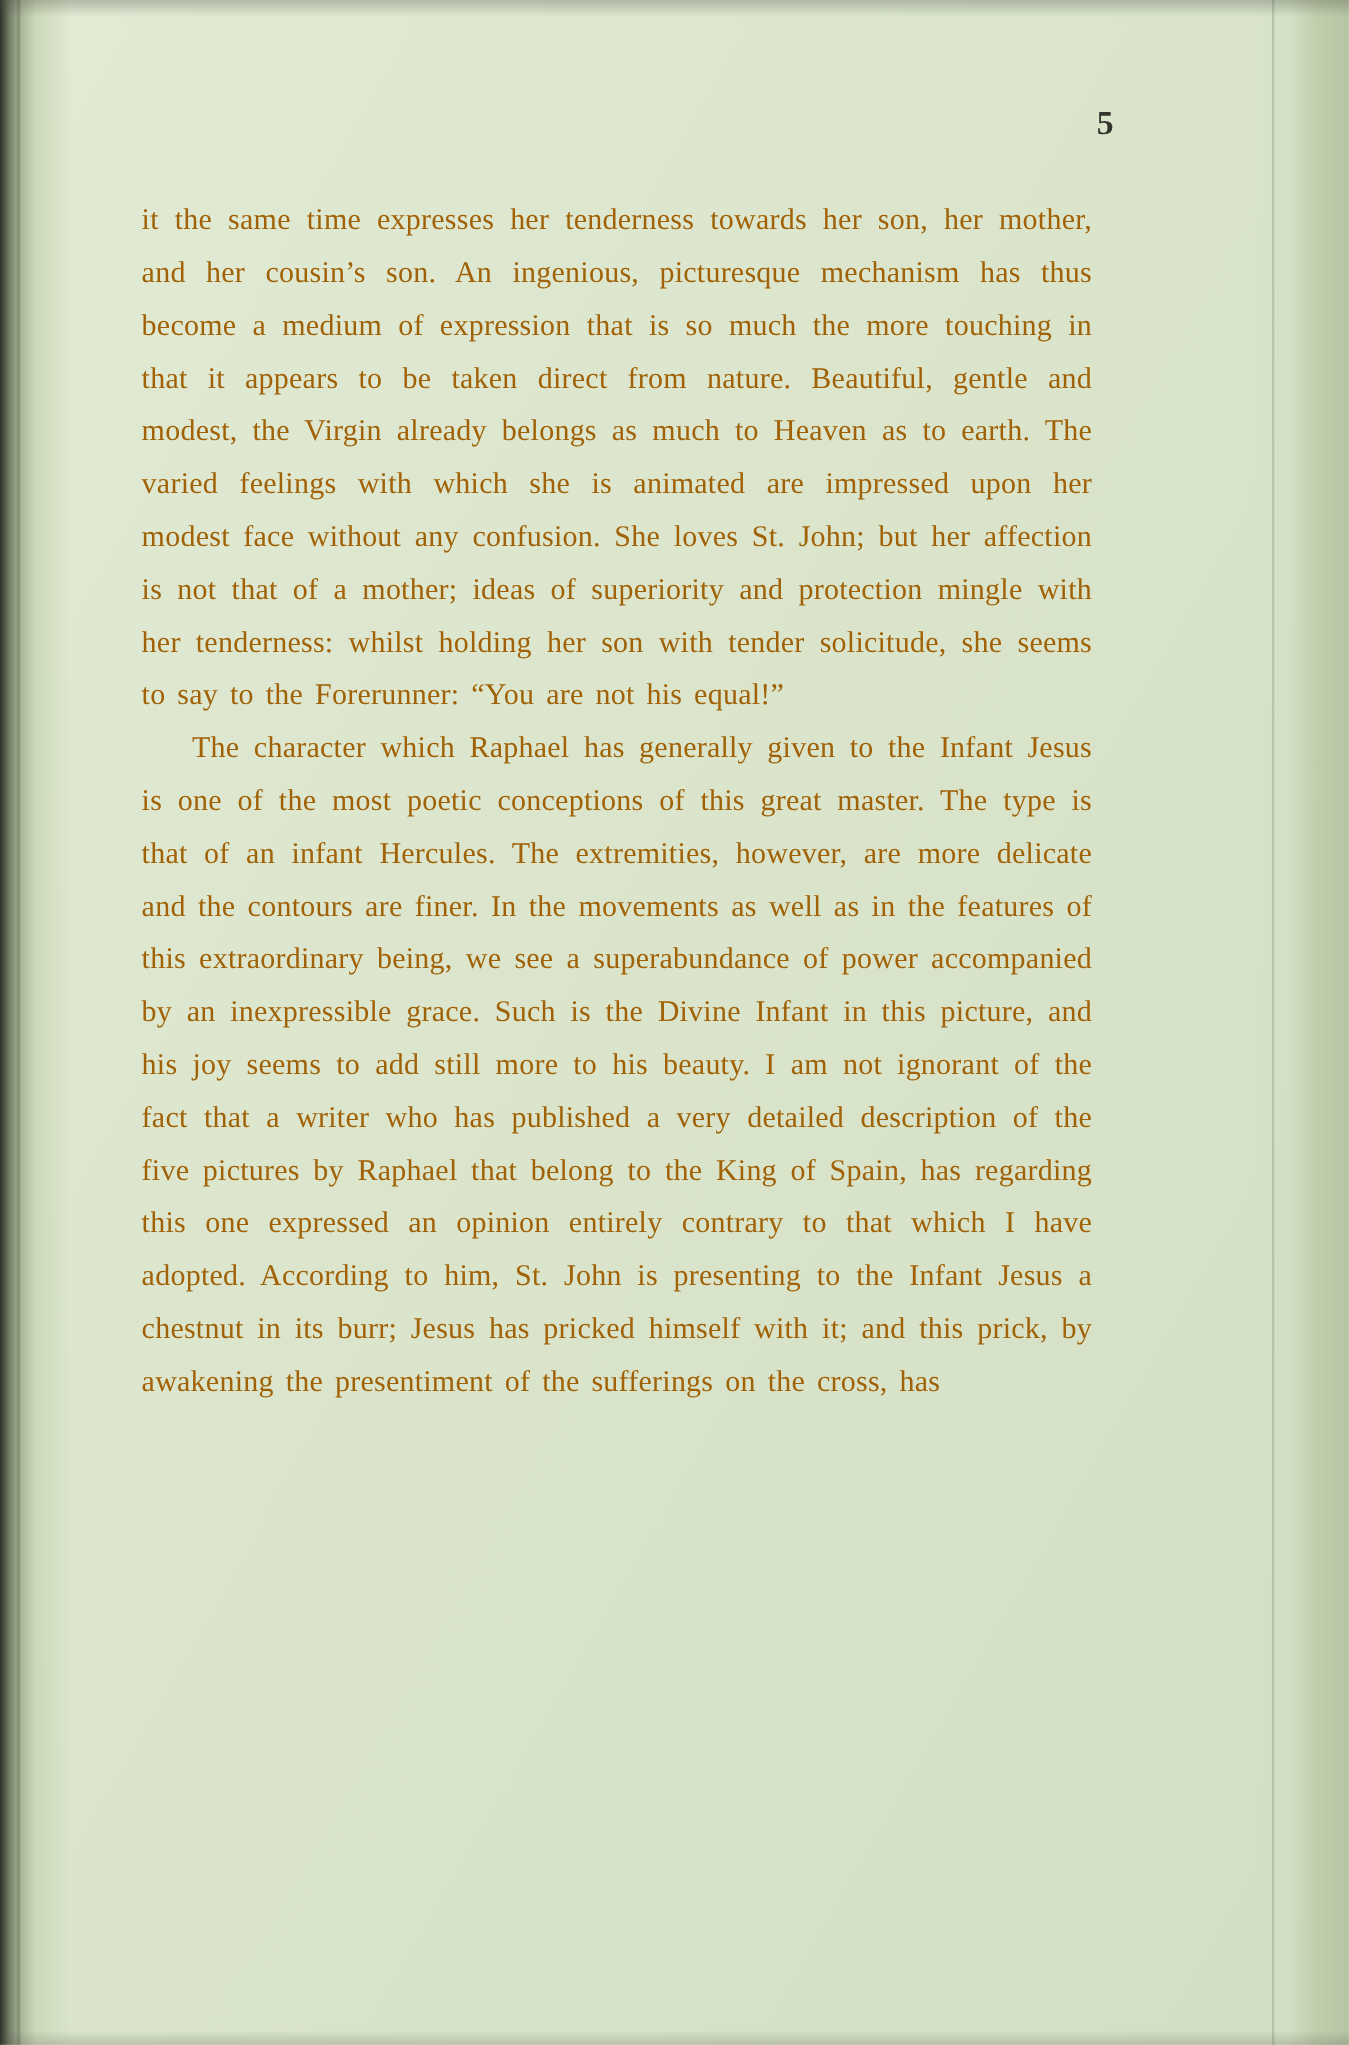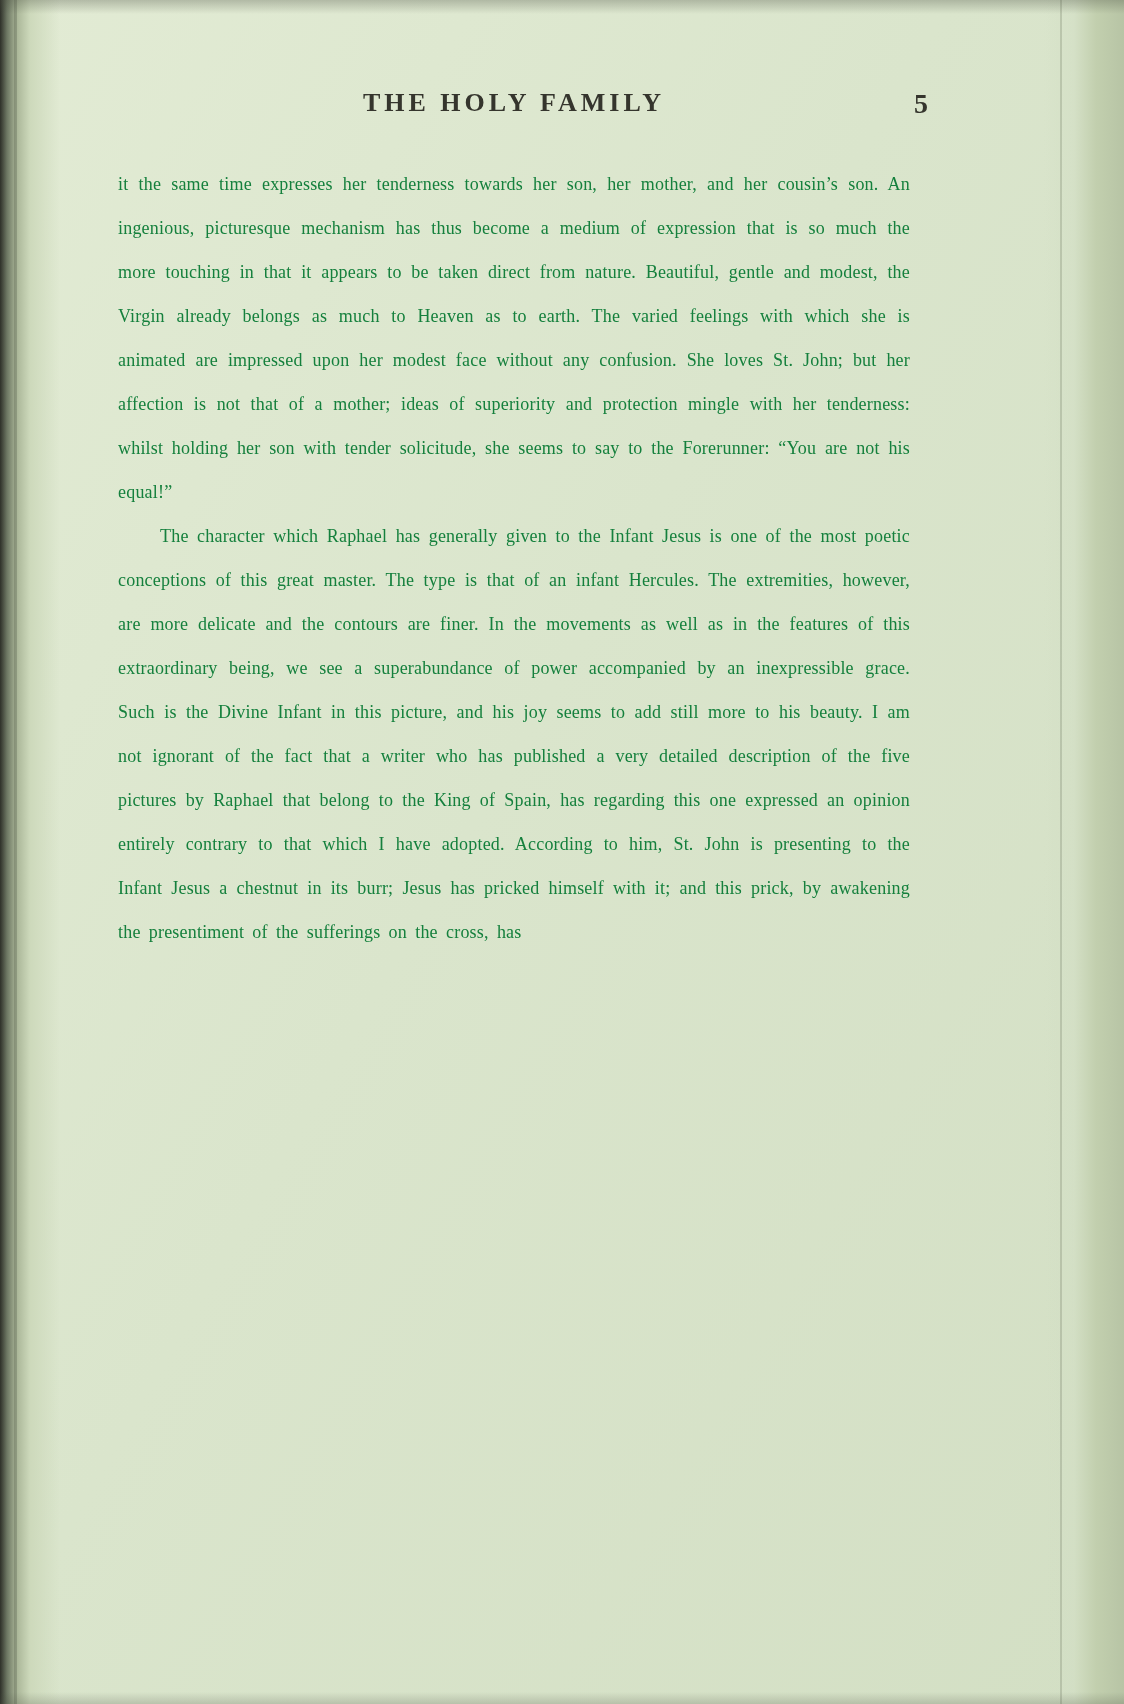--- a/index.html
+++ b/index.html
@@ -93,45 +93,44 @@
   .page-number {
     position: absolute;
     right: -18px;
     top: 0;
     font-size: 28px;
     font-weight: bold;
     color: #35352d;
   }
   .body-text p {
     margin: 0;
-    font-size: 18px;
+    font-size: 25px;
     line-height: 44px;
     text-align: justify;
     word-spacing: 3.5px;
     letter-spacing: 0.2px;
-    color: #15803d;
+    color: #a16207;
   }
   .body-text p + p {
     text-indent: 42px;
     font-family: Liberation Serif, serif;
   }
 </style>
 </head>
 <body>
 
 <div class="edge-left"></div>
 <div class="edge-left-line"></div>
 <div class="edge-right"></div>
 <div class="edge-right-line"></div>
 <div class="edge-top"></div>
 <div class="edge-bottom"></div>
 
 <div class="page-content">
   <div class="page-header">
-    <div class="header-title">THE HOLY FAMILY</div>
     <div class="page-number">5</div>
   </div>
 
   <div class="body-text">
     <p>it the same time expresses her tenderness towards her son, her mother, and her cousin’s son. An ingenious, picturesque mechanism has thus become a medium of expression that is so much the more touching in that it appears to be taken direct from nature. Beautiful, gentle and modest, the Virgin already belongs as much to Heaven as to earth. The varied feelings with which she is animated are impressed upon her modest face without any confusion. She loves St. John; but her affection is not that of a mother; ideas of superiority and protection mingle with her tenderness: whilst holding her son with tender solicitude, she seems to say to the Forerunner: “You are not his equal!”</p>
     <p>The character which Raphael has generally given to the Infant Jesus is one of the most poetic conceptions of this great master. The type is that of an infant Hercules. The extremities, however, are more delicate and the contours are finer. In the movements as well as in the features of this extraordinary being, we see a superabundance of power accompanied by an inexpressible grace. Such is the Divine Infant in this picture, and his joy seems to add still more to his beauty. I am not ignorant of the fact that a writer who has published a very detailed description of the five pictures by Raphael that belong to the King of Spain, has regarding this one expressed an opinion entirely contrary to that which I have adopted. According to him, St. John is presenting to the Infant Jesus a chestnut in its burr; Jesus has pricked himself with it; and this prick, by awakening the presentiment of the sufferings on the cross, has</p>
   </div>
 </div>
 
 </body></html>

